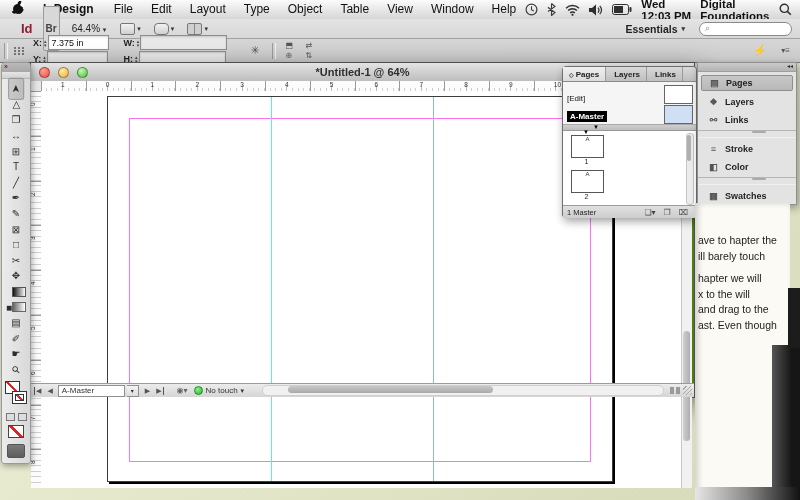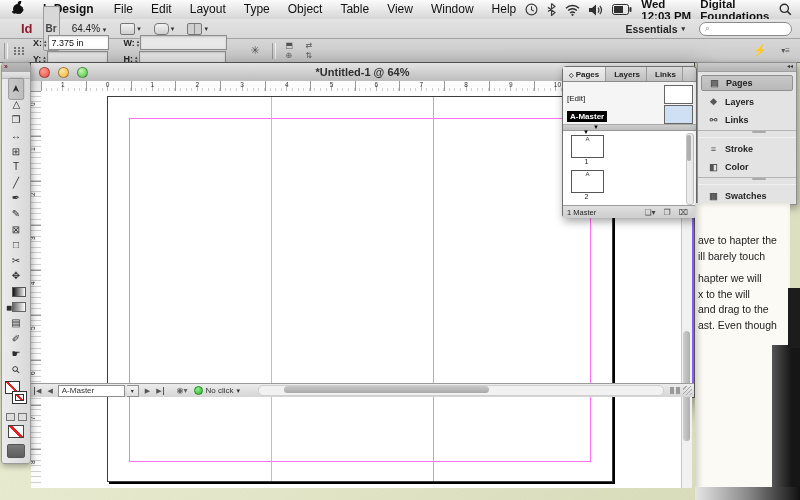--- a/index.html
+++ b/index.html
@@ -76,21 +76,21 @@
   .sw.stroke{left:7px;top:10px;background:
       linear-gradient(45deg,transparent 43%,#e02222 43%,#e02222 57%,transparent 57%),#fff;
       box-shadow:inset 0 0 0 2px #fff,inset 0 0 0 3px #333;}
   .minirow{display:flex;justify-content:center;gap:3px;margin-top:2px;}
   .minirow i{width:7px;height:6px;border:1px solid #777;background:#ddd;display:block;}
   #applynone{width:14px;height:11px;margin:4px auto 0;border:1px solid #444;background:
       linear-gradient(45deg,transparent 43%,#e02222 43%,#e02222 57%,transparent 57%),#fff;}
   #viewmode{width:16px;height:12px;margin:6px auto 0;border:1px solid #555;border-radius:2px;
       background:linear-gradient(#7a7a7a,#5d5d5d);}
   
-  #docwin{left:30px;top:62px;width:665px;height:336px;background:#8b5cf6;
+  #docwin{left:30px;top:62px;width:665px;height:336px;background:#4d7c0f;
     border:1px solid #4f4f4f;box-sizing:border-box;
     box-shadow:4px 8px 22px rgba(0,0,0,.5);}
   #titlebar{position:absolute;left:0;top:0;width:100%;height:18px;
     background:linear-gradient(#e4e4e4,#bdbdbd);border-bottom:1px solid #848484;
     display:flex;align-items:center;}
   .light{width:11px;height:11px;border-radius:50%;margin-left:8px;border:1px solid rgba(0,0,0,.35);box-sizing:border-box;}
   .light.red{background:radial-gradient(circle at 35% 30%,#ff9d92,#ee4e42);}
   .light.yellow{background:radial-gradient(circle at 35% 30%,#ffe8a8,#f3b02f);}
   .light.green{background:radial-gradient(circle at 35% 30%,#c5f7b2,#46c33a);}
   #doctitle{position:absolute;left:0;right:0;text-align:center;font-size:11px;font-weight:bold;color:#2f2f2f;}
@@ -379,21 +379,21 @@
   <div id="statusbar">
     <span class="navbtn navend">◀</span>
     <span class="navbtn">◀</span>
     <span id="pagesel">A-Master</span>
     <span id="pageselcaret">▾</span>
     <span class="navbtn">▶</span>
     <span class="navbtn navend2">▶</span>
     <span id="preflight">◉▾</span>
     <span id="noerr">
       <span class="greendot"></span>
-      <span>No click</span>
+      <span>No touch</span>
       <span class="caret">▾</span>
     </span>
     <span id="hscroll">
       <span id="hthumb" style="left:25px;width:205px;"></span>
     </span>
     <span id="sbicons">
         <i></i>
         <i></i>
       </span>
     <span id="sizegrip"></span>

